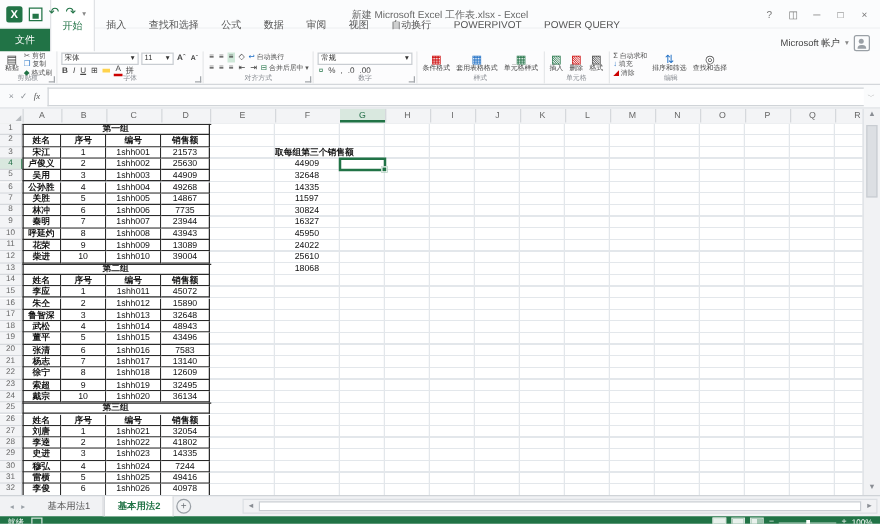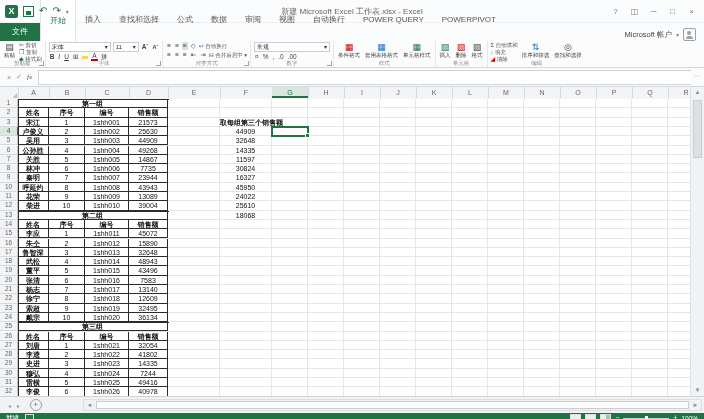--- a/index.html
+++ b/index.html
@@ -119,22 +119,22 @@
   <div class="filetab">文件</div>
   <div style="display:flex;align-items:flex-end">
       <div class="rtab active">开始</div>
       <div class="rtab">插入</div>
       <div class="rtab">查找和选择</div>
       <div class="rtab">公式</div>
       <div class="rtab">数据</div>
       <div class="rtab">审阅</div>
       <div class="rtab">视图</div>
       <div class="rtab">自动换行</div>
+      <div class="rtab">POWERPIVOT</div>
       <div class="rtab">POWER QUERY</div>
-      <div class="rtab">POWERPIVOT</div>
     </div>
   <div class="account">
     <span>Microsoft 帐户</span>
     <span style="font-size:6px;color:#888">▾</span>
     <span class="avatar"></span>
   </div>
 </div>
 
 <div class="ribbon">
   <div class="rgroup">
@@ -494,20 +494,24 @@
     <div class="vthumb"></div>
     <div class="varrdown">▼</div>
   </div>
 </div>
 
 <div class="tabbar">
   <div class="nav">
     <span>◂</span>
     <span>▸</span>
   </div>
+  <div style="display:flex" id="sheettabs">
+      <div class="stab">基本用法1</div>
+      <div class="stab active">基本用法2</div>
+    </div>
   <div class="addsheet">
       <span>+</span>
     </div>
   <div class="hscroll">
     <div class="arr">◄</div>
     <div class="hthumb"></div>
     <div class="arr">►</div>
   </div>
 </div>
 

